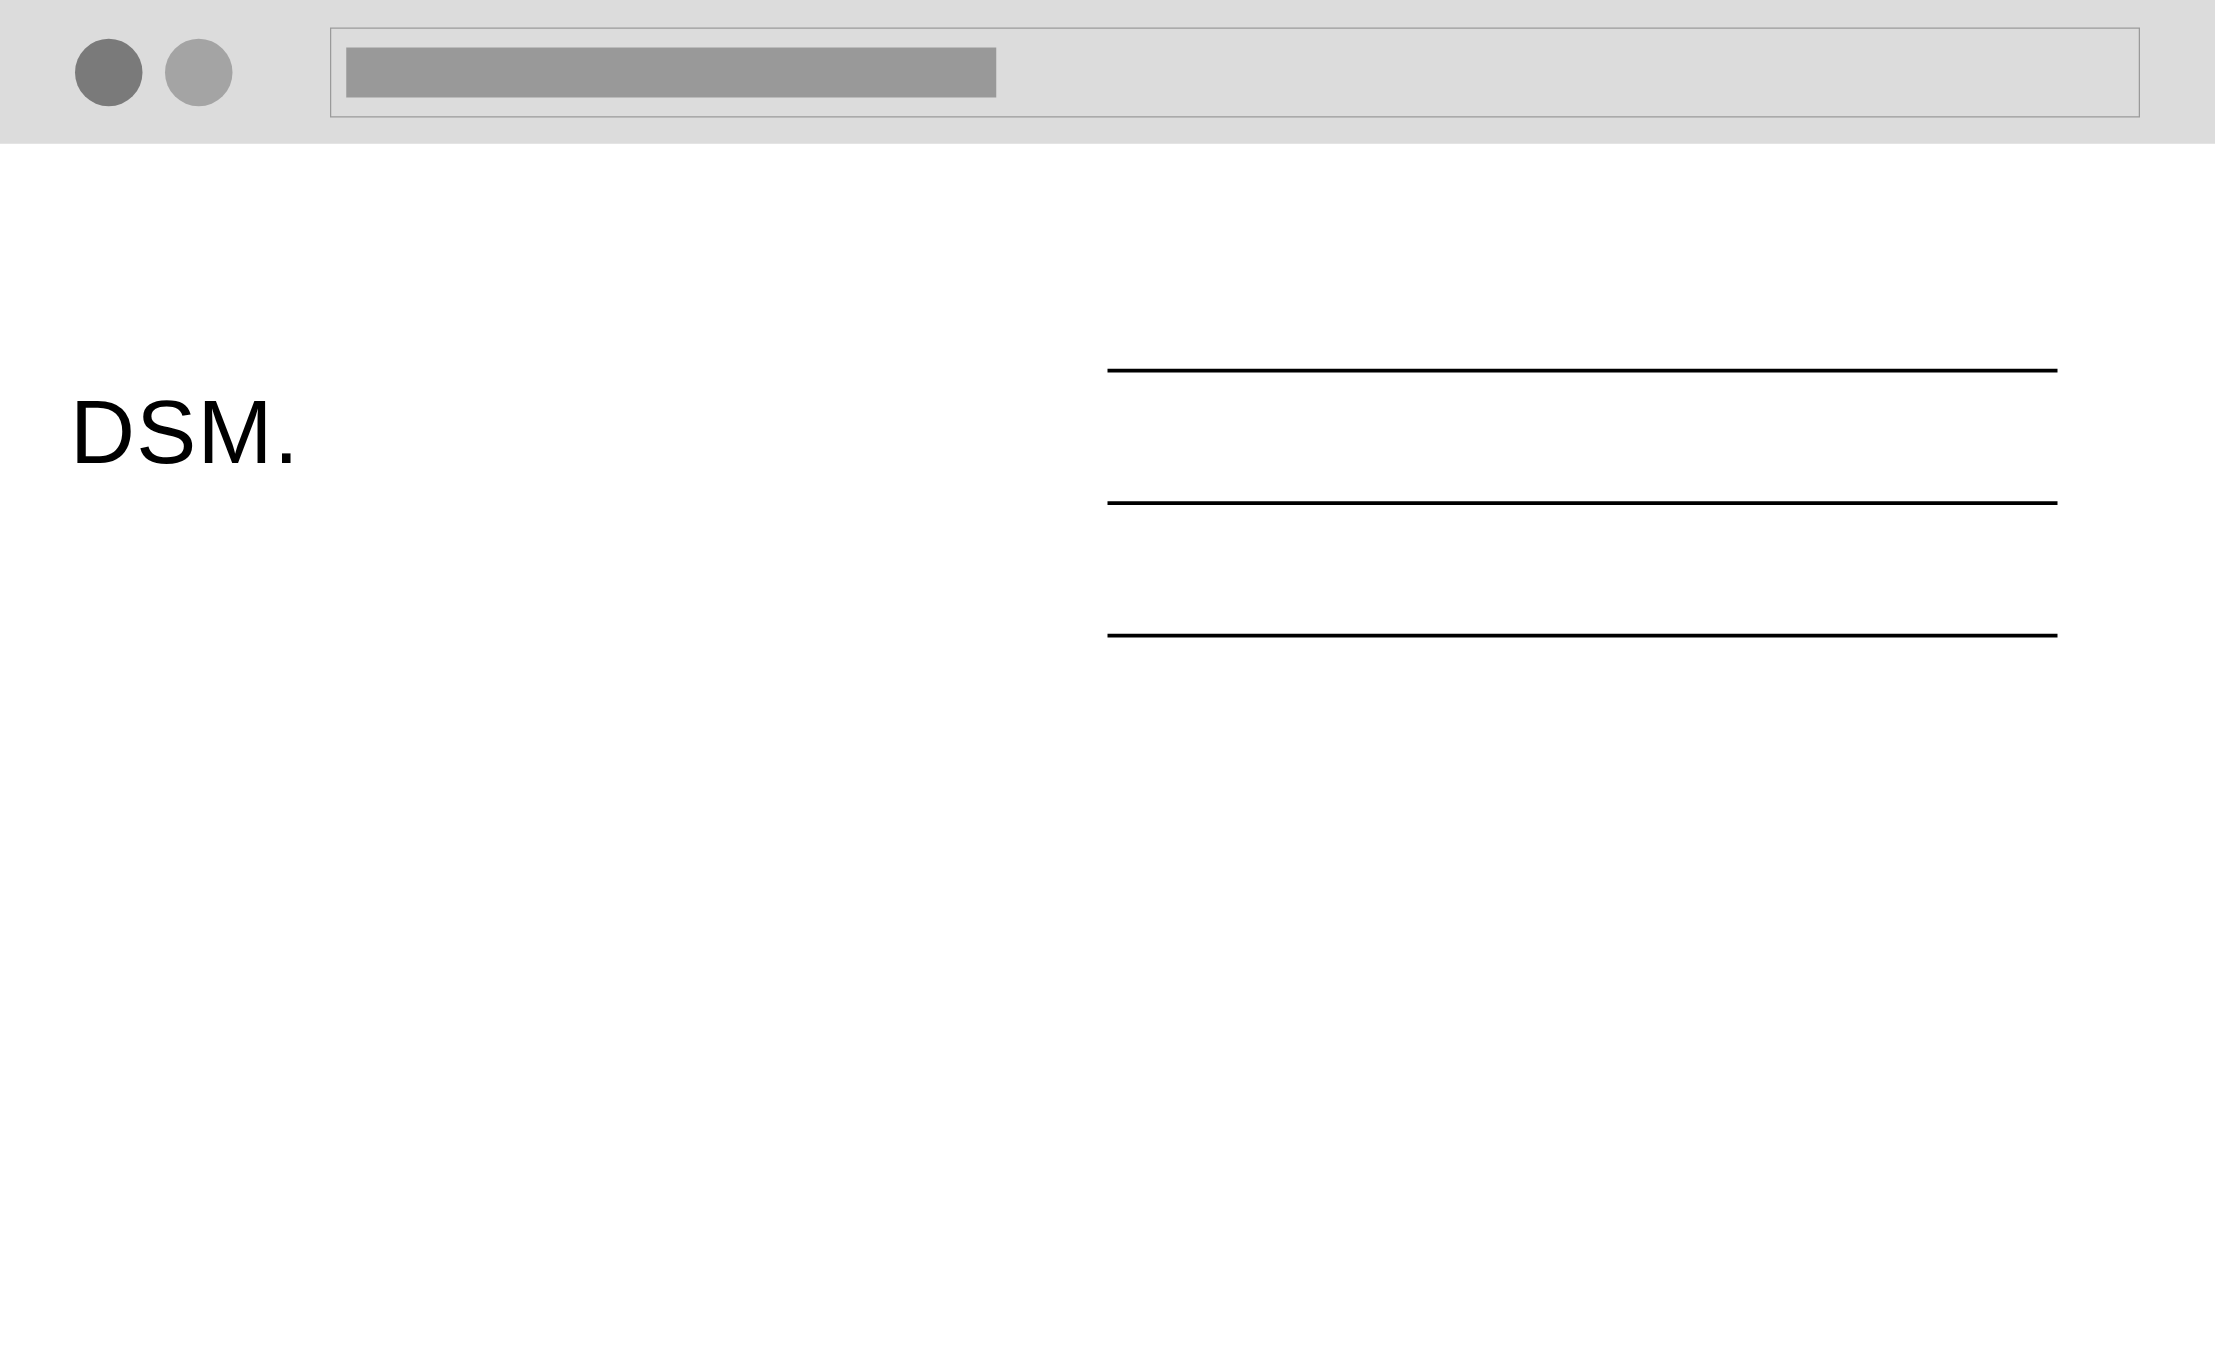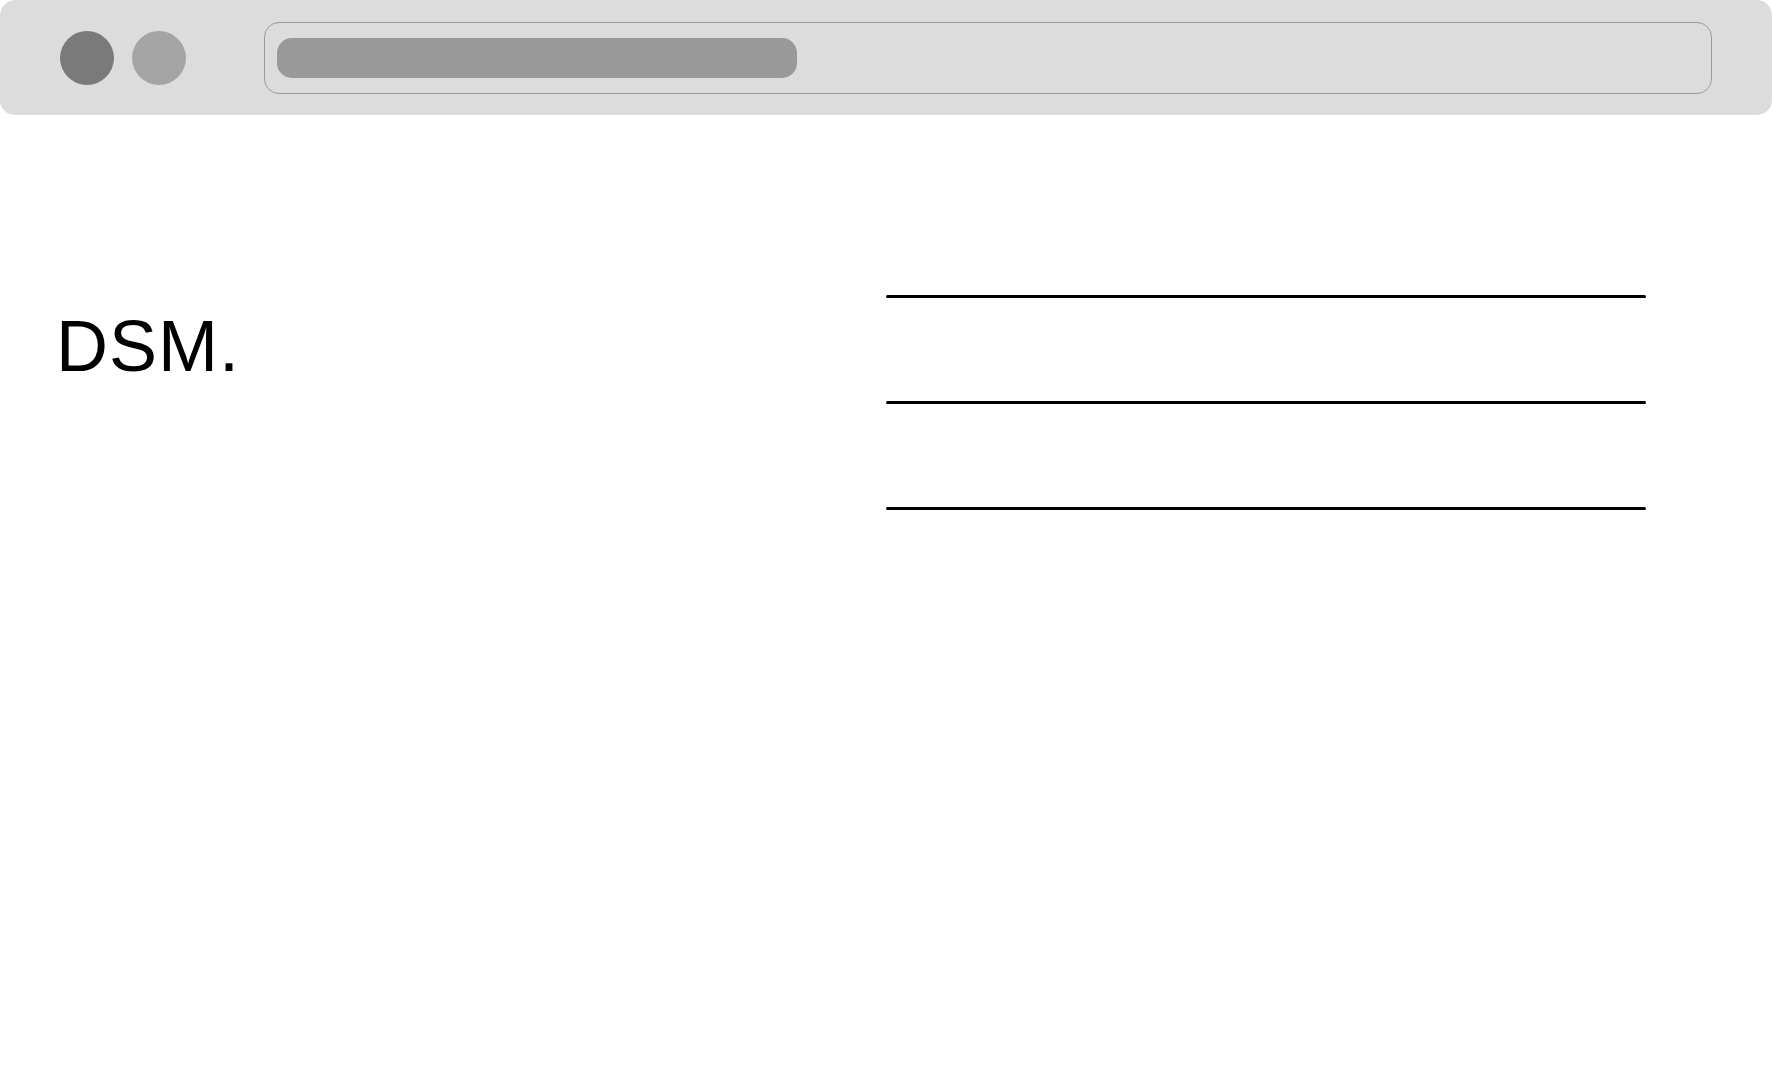--- a/index.html
+++ b/index.html
@@ -1,19 +1,18 @@
 <!DOCTYPE html>
 <html><head>
   <meta charset="utf-8">
   <style>
     * {
       margin: 0;
       padding: 0;
       box-sizing: border-box;
-      border-radius: 15px;
     }
     
     body {
       font-family: Arial, Helvetica, sans-serif;
       background: #ffffff;
       width: 1772px;
       height: 1080px;
       overflow: hidden;
     }
     

